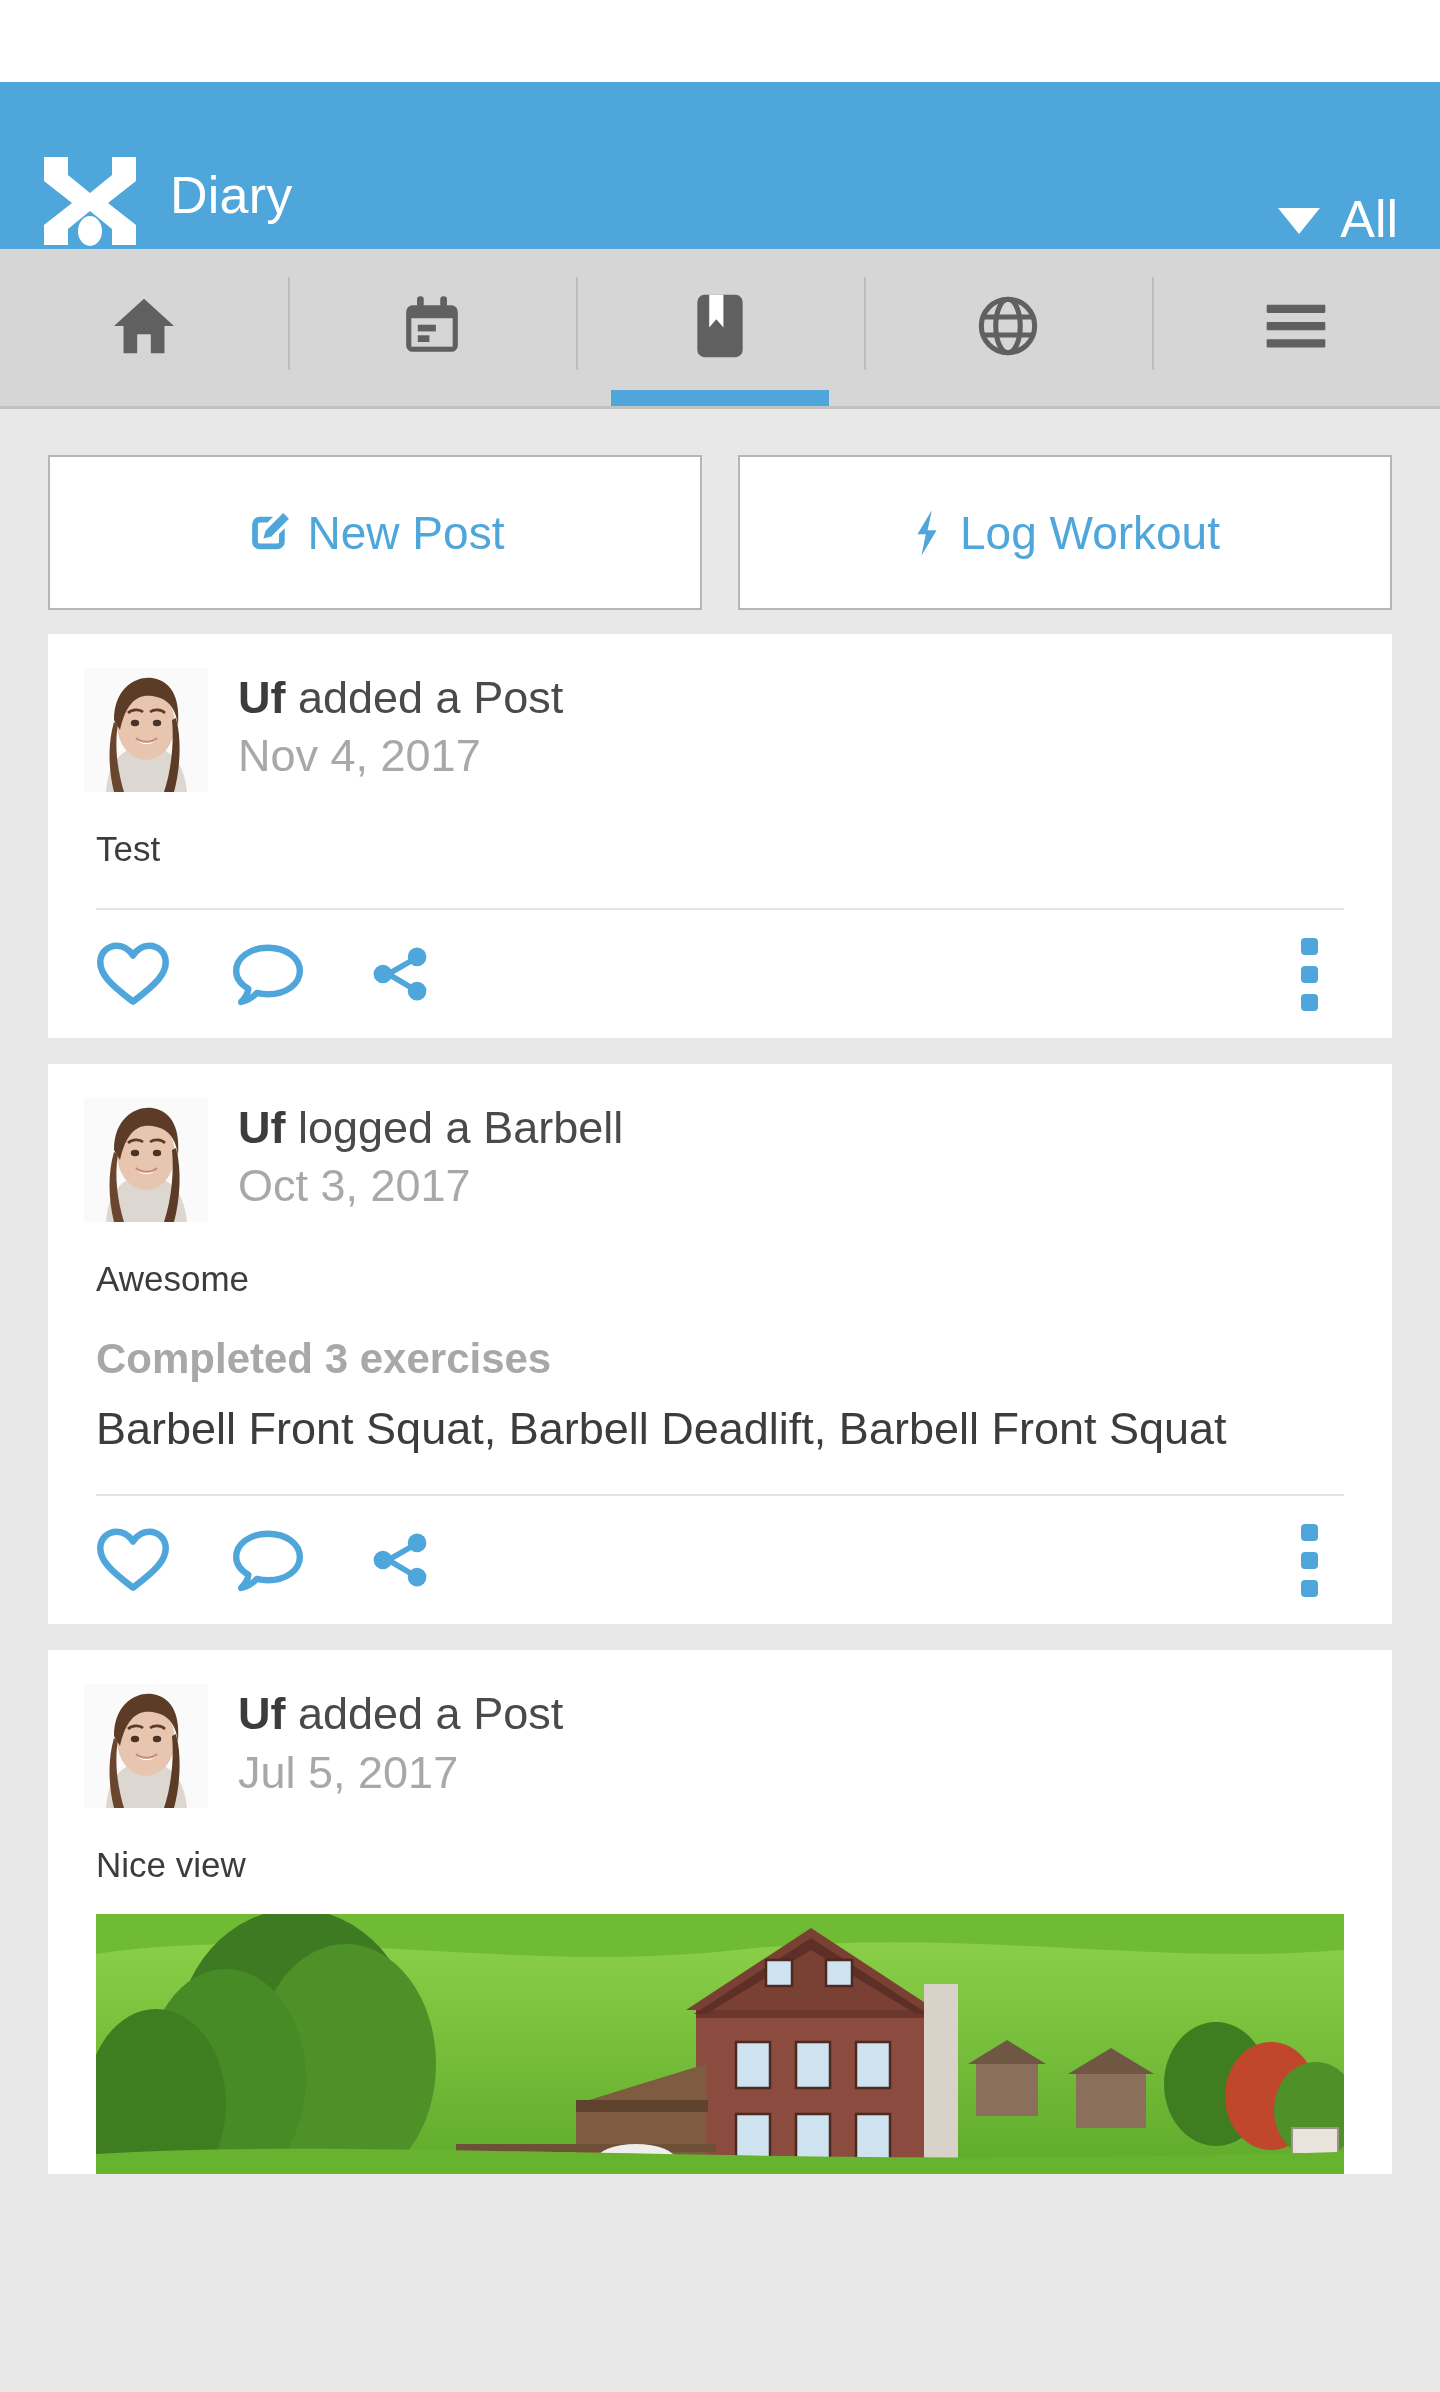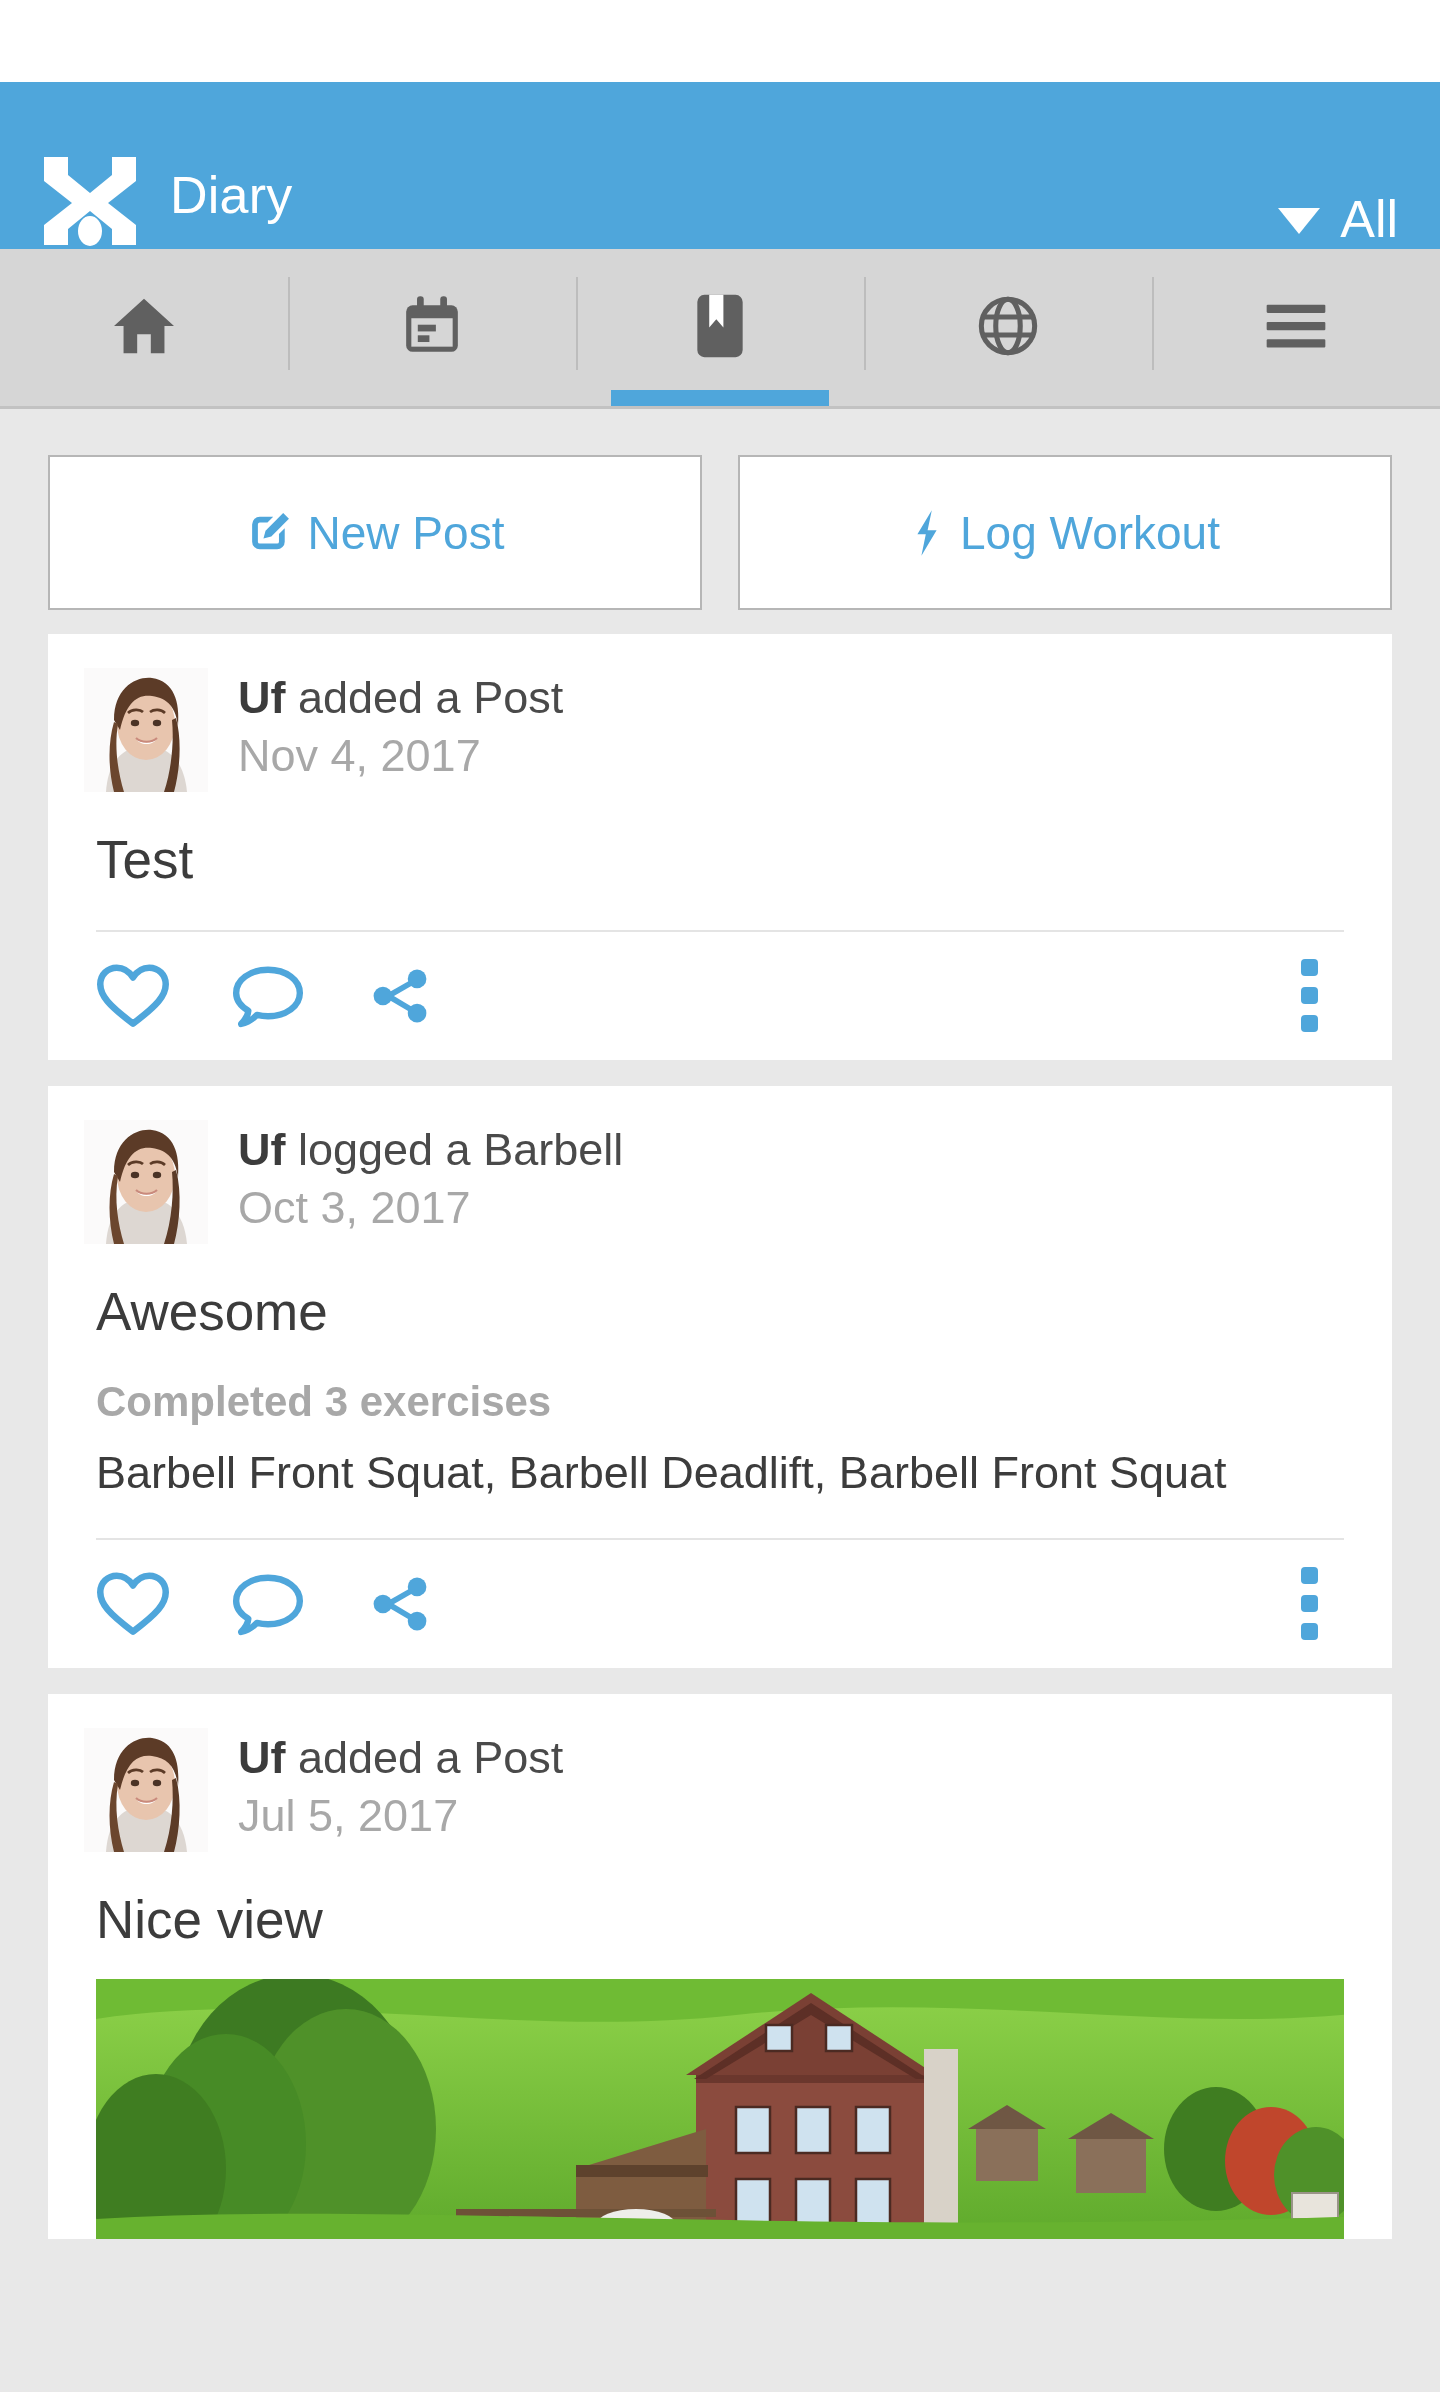--- a/index.html
+++ b/index.html
@@ -170,21 +170,21 @@
     white-space: nowrap;
   }
   .head-line b { font-weight: 700; color: #3c3c3c; }
   .head-date {
     font-size: 45px;
     color: #a8a8a8;
     line-height: 1.24;
     margin-top: 4px;
   }
   .post-body {
-    font-size: 53px;
+    font-size: 35px;
     color: #3c3c3c;
     padding: 36px 0 0 12px;
     line-height: 1.2;
   }
   .workout-sub {
     font-size: 42px;
     color: #a8a8a8;
     font-weight: 700;
     padding: 34px 0 0 12px;
     line-height: 1.2;

